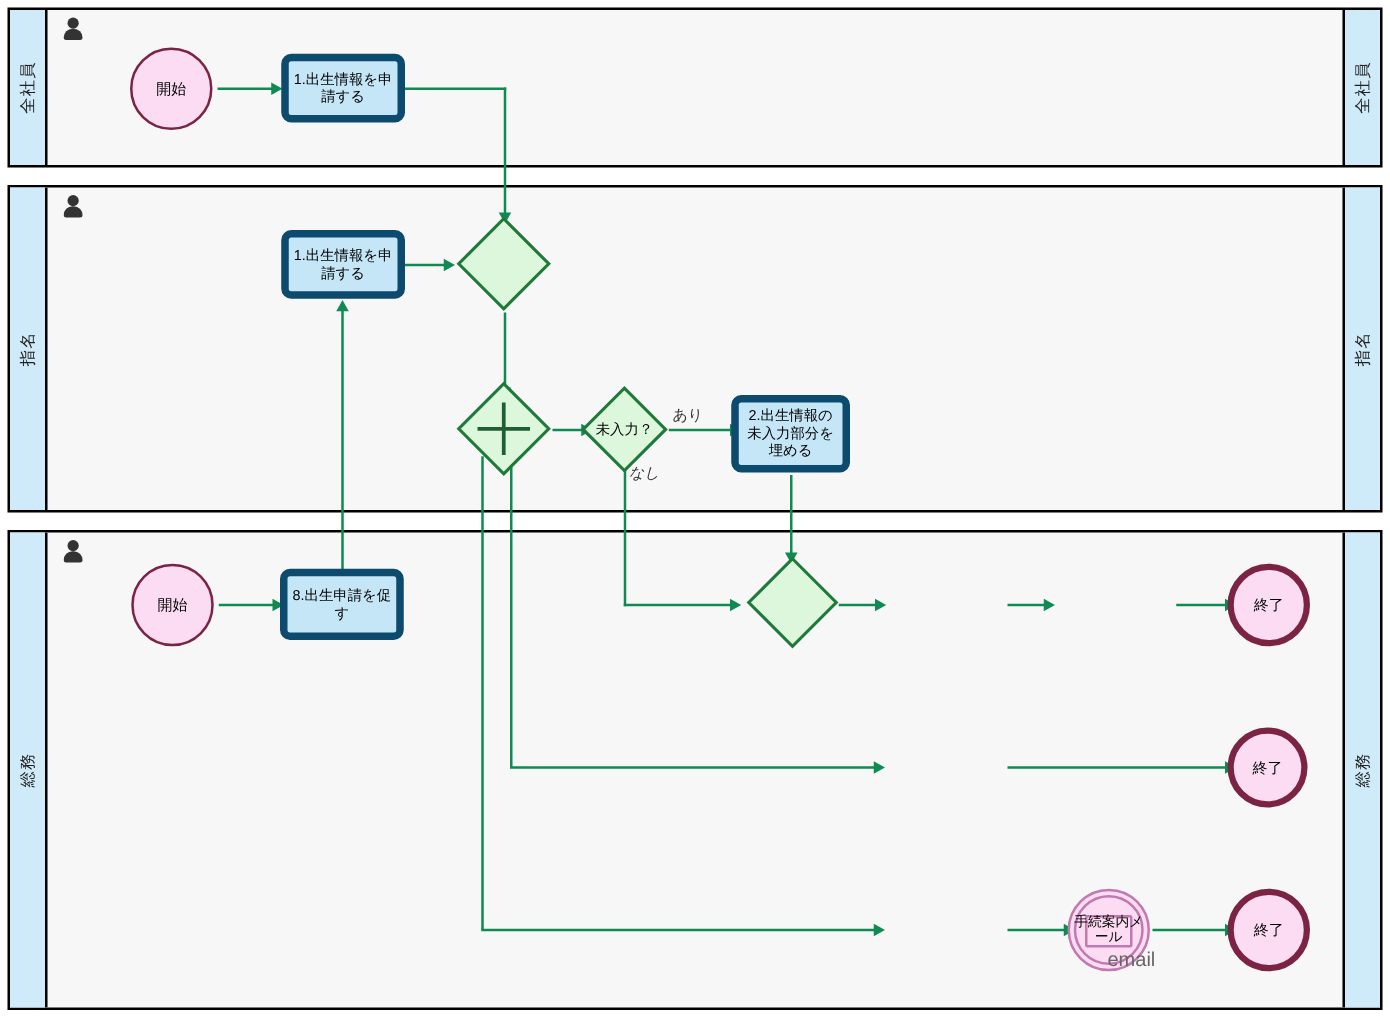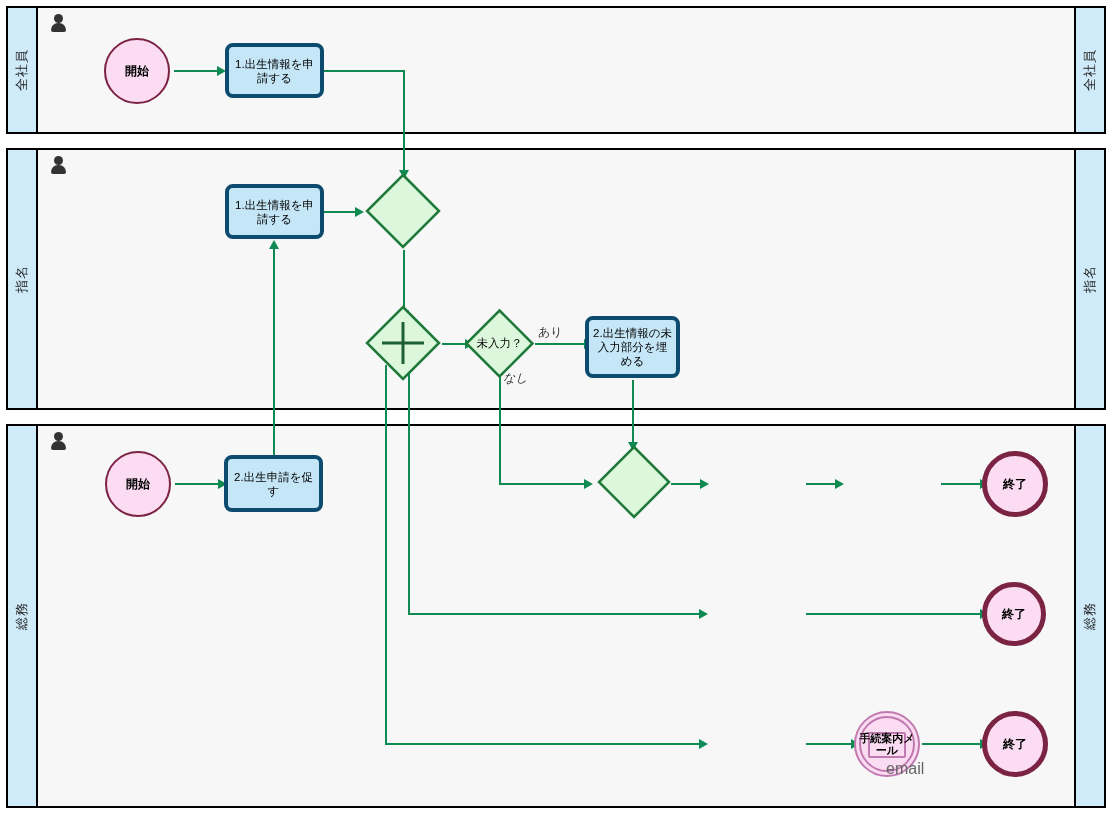--- a/index.html
+++ b/index.html
@@ -7,25 +7,25 @@
   #canvas{position:relative;width:1112px;height:814px;background:#ffffff;overflow:hidden;}
   .pool{position:absolute;border:2px solid #000000;background:#f7f7f7;box-sizing:border-box;}
   .lane-head{position:absolute;top:0;bottom:0;width:30px;background:#cfeaf9;box-sizing:border-box;}
   .lane-head.left{left:0;border-right:2px solid #000000;}
   .lane-head.right{right:0;border-left:2px solid #000000;}
   .lane-label{position:absolute;left:50%;top:50%;transform:translate(-50%,-50%) rotate(-90deg);
               white-space:nowrap;font-size:13px;color:#222;letter-spacing:1px;}
   .person{position:absolute;width:16px;height:18px;}
   .person .head{position:absolute;left:4px;top:0;width:9px;height:9px;border-radius:50%;background:#333;}
   .person .body{position:absolute;left:1px;top:9px;width:15px;height:9px;border-radius:7px 7px 2px 2px;background:#333;}
-  .task{position:absolute;box-sizing:border-box;background:#c5e6f7;border:4px solid #0c4a6e;border-radius:8px;
+  .task{position:absolute;box-sizing:border-box;background:#c5e6f7;border:6px solid #0c4a6e;border-radius:8px;
         display:flex;align-items:center;justify-content:center;text-align:center;
         font-size:11.5px;line-height:14px;color:#000;padding:2px 3px;}
   .event{position:absolute;box-sizing:border-box;border-radius:50%;background:#fbdcf2;
-         display:flex;align-items:center;justify-content:center;text-align:center;font-size:12px;color:#000;font-weight:bold;}
+         display:flex;align-items:center;justify-content:center;text-align:center;font-size:12px;color:#000;}
   .event.start{border:2px solid #7b2343;}
   .event.end{border:5px solid #7b2343;}
   .event.inter{border:2px solid #c07ab0;background:#fbdcf2;}
   .event.inter .ring2{position:absolute;left:3px;top:3px;right:3px;bottom:3px;border:2px solid #c07ab0;border-radius:50%;}
   .event.inter .etext{position:relative;z-index:3;font-size:11px;line-height:12px;}
   .inter-sub{position:absolute;font-size:16px;color:#666;}
   .gw{position:absolute;font-family:Liberation Mono, monospace;}
   .gw svg{display:block;}
   .edge{position:absolute;background:#0f8a52;}
   .edge.h{height:2px;}
@@ -183,21 +183,21 @@
 
   <div class="task" style="left:585px;top:316px;width:95px;height:62px;">
     <span>2.出生情報の未入力部分を埋める</span>
   </div>
 
   <div class="event start" style="left:105px;top:451px;width:66px;height:66px;">
     <span>開始</span>
   </div>
 
   <div class="task" style="left:224px;top:455px;width:99px;height:57px;">
-    <span>2.出生申請を促す</span>
+    <span>8.出生申請を促す</span>
   </div>
 
   <div class="gw" style="left:596px;top:444px;width:76px;height:76px;">
     <svg width="76" height="76" viewBox="0 0 76 76">
       <polygon points="38,3 73,38 38,73 3,38" fill="#ddf7dd" stroke="#1f7a3a" stroke-width="2.5"></polygon>
     </svg>
   </div>
 
 
 

